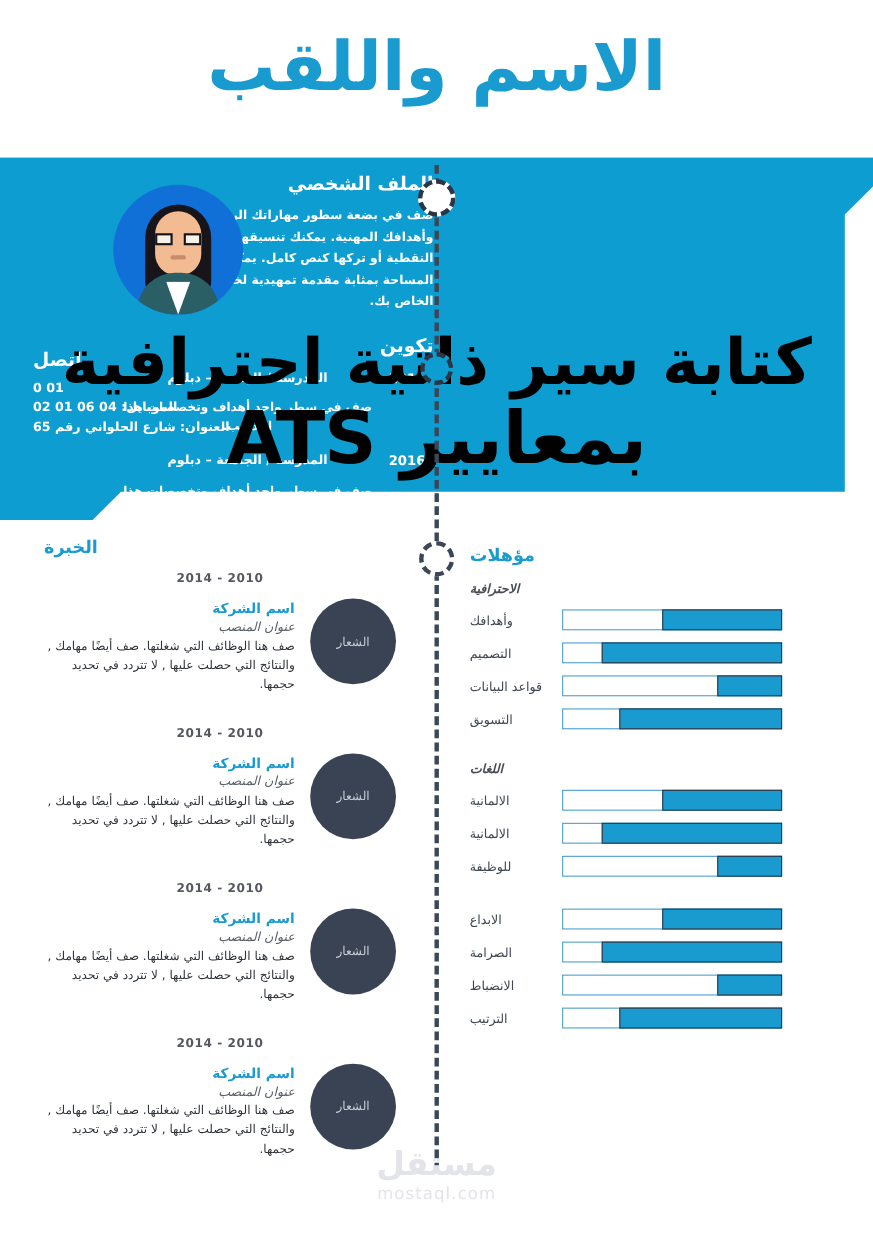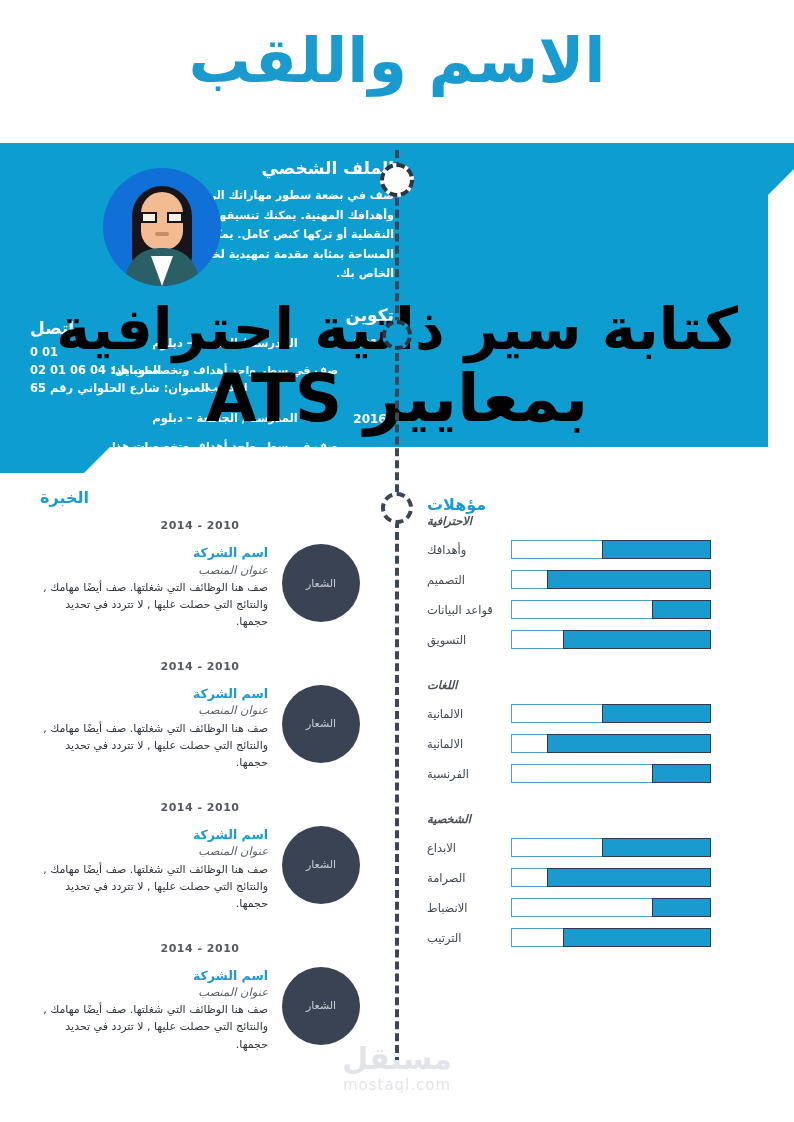--- a/index.html
+++ b/index.html
@@ -138,21 +138,21 @@
   }
   .overlay .l1 { font-size:58px; line-height:1.0; letter-spacing:-1px; }
   .overlay .l2 { font-size:66px; line-height:1.25; letter-spacing:-1px; }
 
   
   .skills {
     position:absolute; top:495px; right:65px; width:330px; z-index:4;
   }
   .skills-title {
     font-size:16px; font-weight:bold; color:#1a9bd0;
-    text-align:left; padding-left:28px;
+    text-align:left; margin-bottom:14px; padding-left:28px;
   }
   .skills-sub {
     font-size:11.5px; font-style:italic; font-weight:bold;
     color:#4a4f57; text-align:left; padding-left:28px;
     margin:0 0 12px 0;
   }
   .skill-row {
     display:flex; align-items:center; margin-bottom:11px;
     flex-direction:row-reverse;
   }
@@ -312,27 +312,26 @@
           <div class="skill-fill" style="width: 55%;"></div>
         </div>
       </div>
       <div class="skill-row">
         <div class="skill-label">الالمانية</div>
         <div class="skill-bar">
           <div class="skill-fill" style="width: 83%;"></div>
         </div>
       </div>
       <div class="skill-row">
-        <div class="skill-label">الفرنسية</div>
+        <div class="skill-label">للوظيفة</div>
         <div class="skill-bar">
           <div class="skill-fill" style="width: 30%;"></div>
         </div>
       </div>
       <div class="gap"></div>
-      <div class="skills-sub">الشخصية</div>
       <div class="skill-row">
         <div class="skill-label">الابداع</div>
         <div class="skill-bar">
           <div class="skill-fill" style="width: 55%;"></div>
         </div>
       </div>
       <div class="skill-row">
         <div class="skill-label">الصرامة</div>
         <div class="skill-bar">
           <div class="skill-fill" style="width: 83%;"></div>

